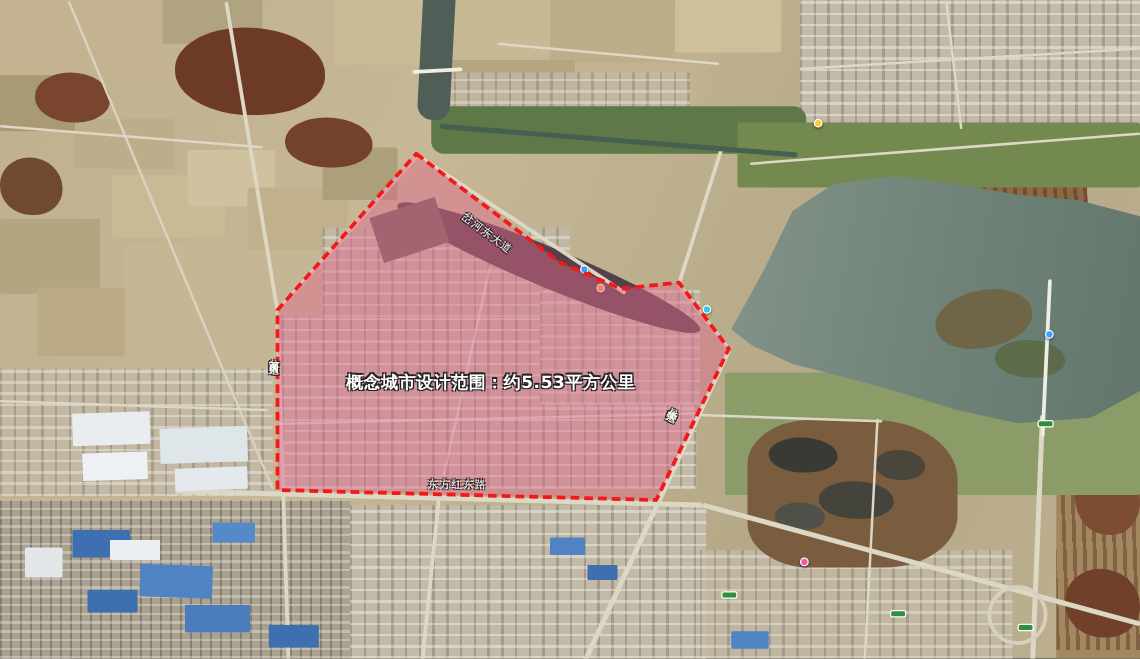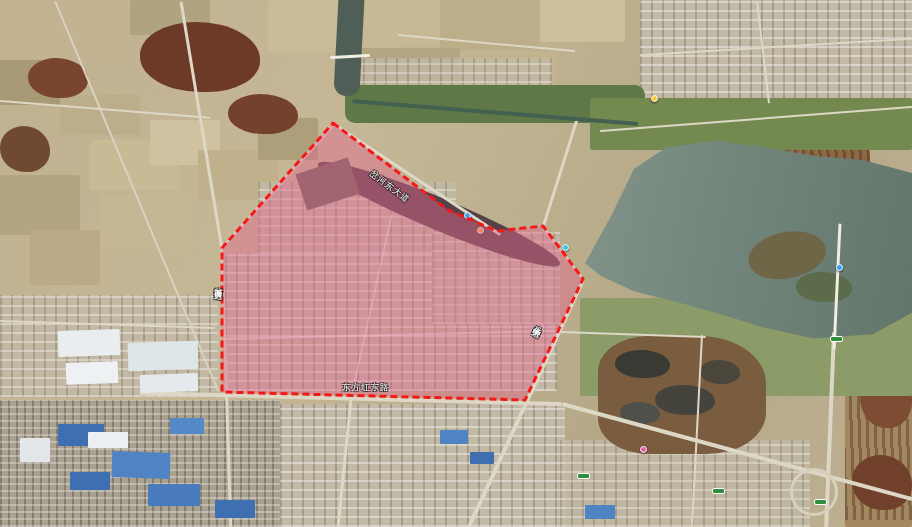--- a/index.html
+++ b/index.html
@@ -146,20 +146,21 @@
   <div class="b z5" style="left:470px;top:452px;width:24px;height:12px;background:#3e6fb0"></div>
   <div class="b z5" style="left:585px;top:505px;width:30px;height:14px;background:#4f83c4"></div>
   <div class="b z5" style="left:88px;top:432px;width:40px;height:16px;background:#eceff1"></div>
   <div class="b z5" style="left:20px;top:438px;width:30px;height:24px;background:#e4e7e9"></div>
   <div class="b z5" style="left:300px;top:165px;width:55px;height:38px;background:#6e6159;transform:rotate(-18deg)"></div>
 
   <svg class="svg-overlay" width="912" height="527" viewBox="0 0 912 527">
     <polygon stroke-width="3" stroke-dasharray="7 4" stroke-linejoin="round" points="333,123 448,210 497,231 543,226 583,279 525,400 222,392 222,248" fill="rgba(223,105,140,0.47)" stroke="#f51818"></polygon>
   </svg>
 
+  <div class="lbl main-lbl">概念城市设计范围：约5.53平方公里</div>
   <div class="lbl rl rl-west">岔河西大道</div>
   <div class="lbl rl rl-north">岔河东大道</div>
   <div class="lbl rl rl-east">晶华大道</div>
   <div class="lbl rl rl-south">东方红东路</div>
 <div class="marker dot" style="left: 464px; top: 212px; background: rgb(58, 160, 255);"></div>
     <div class="marker dot" style="left: 477px; top: 227px; background: rgb(255, 157, 46);"></div>
     <div class="marker dot" style="left: 562px; top: 244px; background: rgb(54, 200, 224);"></div>
     <div class="marker dot" style="left: 651px; top: 95px; background: rgb(255, 201, 58);"></div>
     <div class="marker dot" style="left: 836px; top: 264px; background: rgb(58, 160, 255);"></div>
     <div class="marker dot" style="left: 640px; top: 446px; background: rgb(240, 90, 160);"></div>

